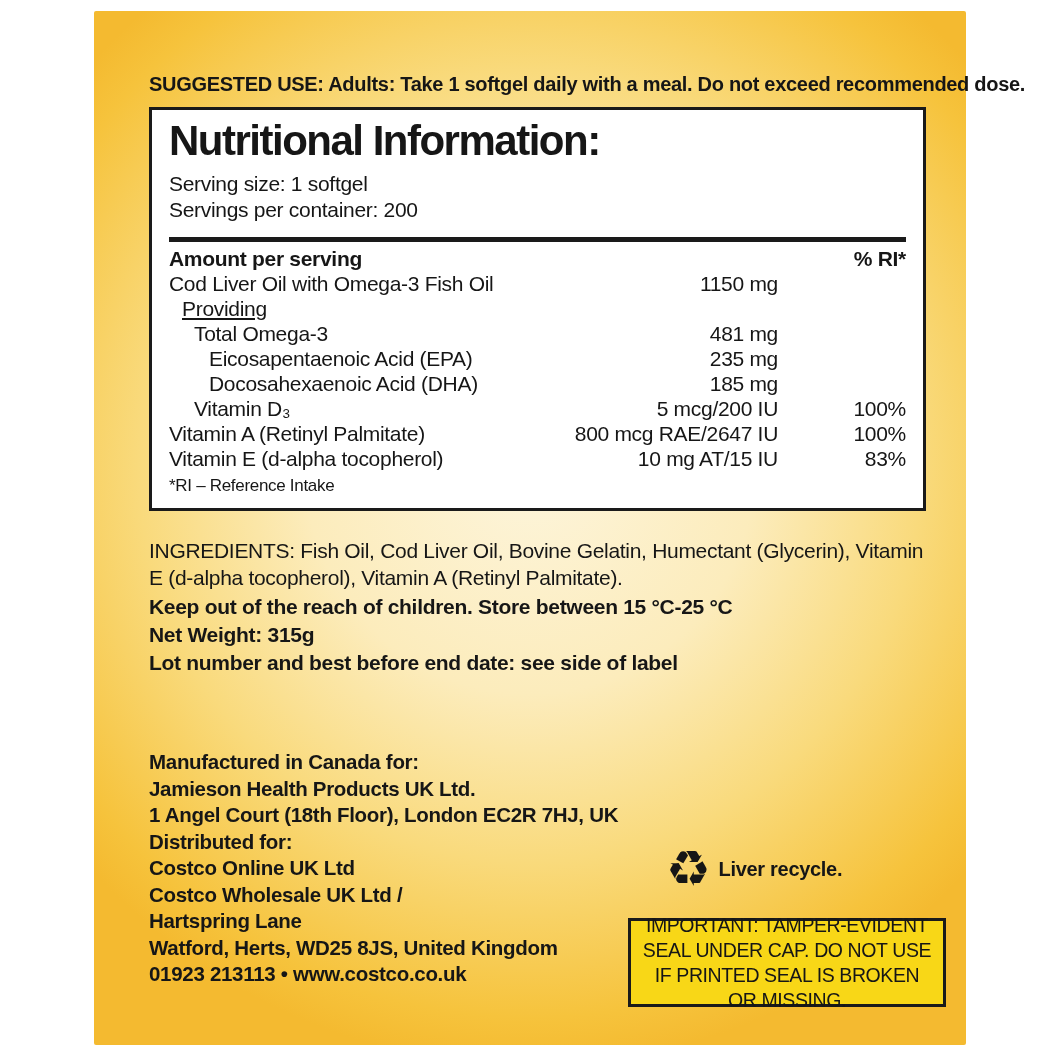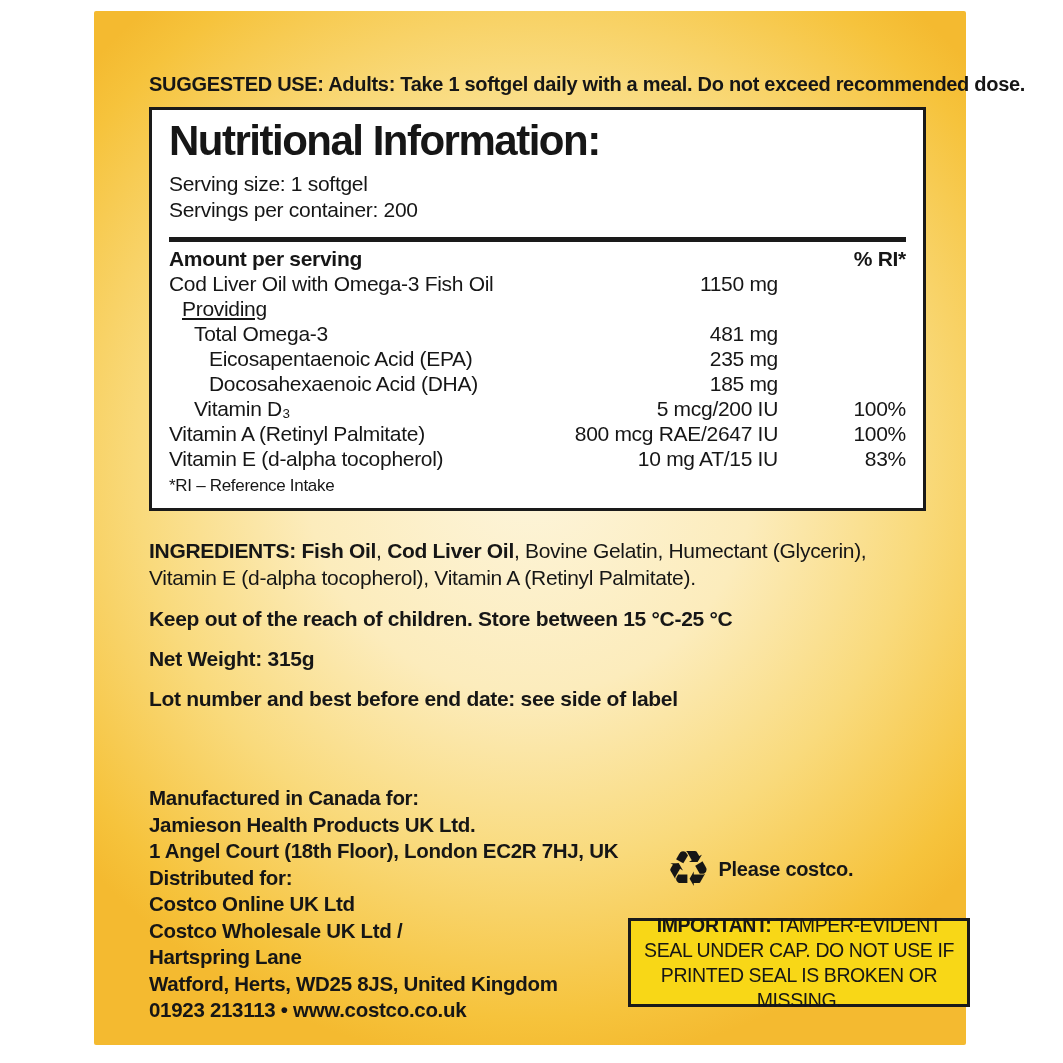--- a/index.html
+++ b/index.html
@@ -26,32 +26,32 @@
   .panel-title{font-size:42px;font-weight:bold;letter-spacing:-1.5px;line-height:1.0;margin:2px 0 9px 0;}
   .serving-line{font-size:21px;line-height:26px;}
   .thick-bar{height:5px;background:#1a1a1a;margin-top:14px;}
   .cols-header{display:flex;justify-content:space-between;font-size:21px;font-weight:bold;margin-top:5px;line-height:24px;}
   .nrow{display:flex;font-size:21px;line-height:25px;}
   .nrow .nname{flex:1 1 auto;}
   .nrow .namount{width:235px;text-align:right;white-space:nowrap;}
   .nrow .nri{width:128px;text-align:right;white-space:nowrap;}
   .footnote{font-size:17px;margin-top:5px;line-height:20px;}
   .ingredients{margin-top:26px;font-size:21px;line-height:27px;}
-  .b{font-weight:bold;}
-  .storage,.netweight,.lot{font-size:21px;font-weight:bold;margin-top:15px;line-height:25px;}
+  .b{font-weight:normal;}
+  .storage,.netweight,.lot{font-size:21px;font-weight:bold;margin-top:3px;line-height:25px;}
   .addr-block{font-size:20.5px;font-weight:bold;line-height:26.5px;}
   .manufactured{margin-top:74px;}
   .distributed{}
   .recycle-row{
     position:absolute;left:572px;top:833px;display:flex;align-items:center;
   }
   .recycle-glyph{font-family:"DejaVu Sans",sans-serif;font-size:50px;line-height:50px;color:#161616;margin-right:8px;}
   .recycle-text{font-size:20px;font-weight:bold;}
   .important-box{
-    position:absolute;left:534px;top:907px;width:342px;height:89px;
+    position:absolute;left:534px;top:907px;width:318px;height:89px;
     background:#f8d717;border:3px solid #1a1a1a;box-sizing:border-box;
     display:flex;align-items:center;justify-content:center;text-align:center;
     font-size:19.5px;line-height:25px;padding:2px 8px;letter-spacing:-0.4px;
   }
 </style>
 </head>
 <body>
 
 <div class="label">
 
@@ -126,20 +126,20 @@
       <div>Distributed for:</div>
       <div>Costco Online UK Ltd</div>
       <div>Costco Wholesale UK Ltd /</div>
       <div>Hartspring Lane</div>
       <div>Watford, Herts, WD25 8JS, United Kingdom</div>
       <div>01923 213113 • www.costco.co.uk</div>
     </div>
 
   <div class="recycle-row">
     <span class="recycle-glyph">♻</span>
-    <span class="recycle-text">Please costco.</span>
+    <span class="recycle-text">Liver recycle.</span>
   </div>
 
   <div class="important-box">
     <span><span class="b">IMPORTANT:</span><span> TAMPER-EVIDENT SEAL UNDER CAP. DO NOT USE IF PRINTED SEAL IS BROKEN OR MISSING.</span></span>
   </div>
 
 </div>
 
 </body></html>

